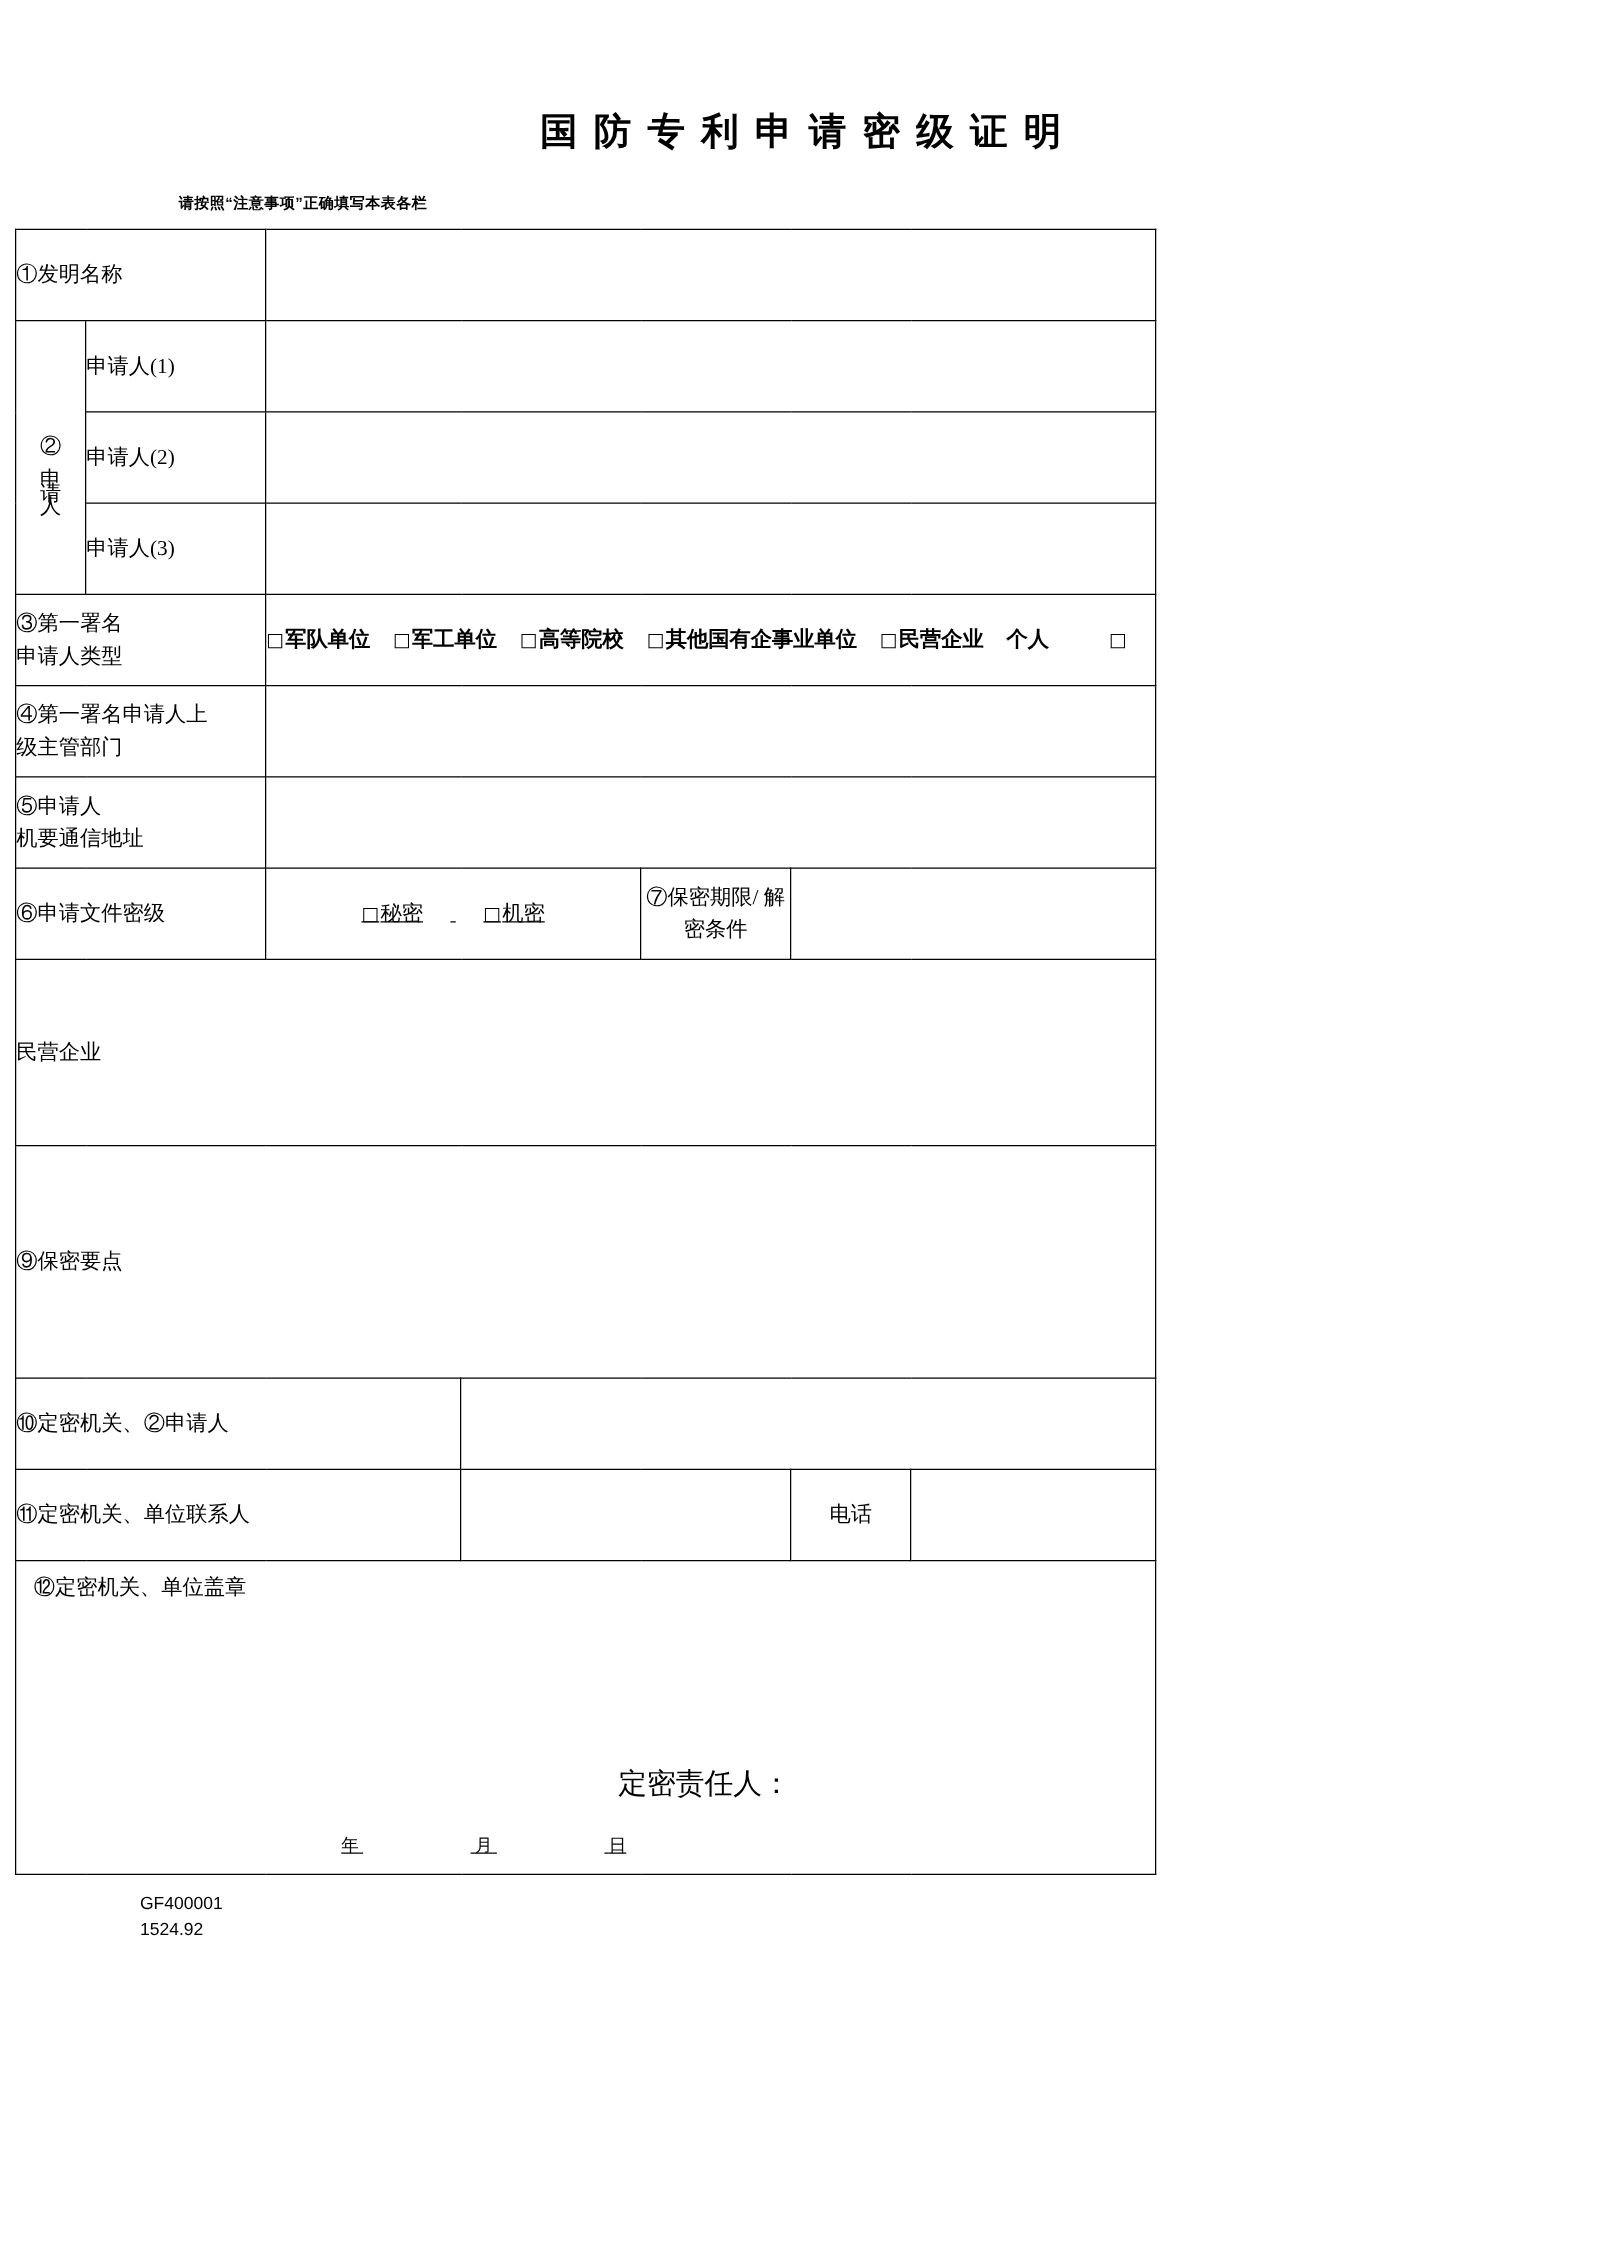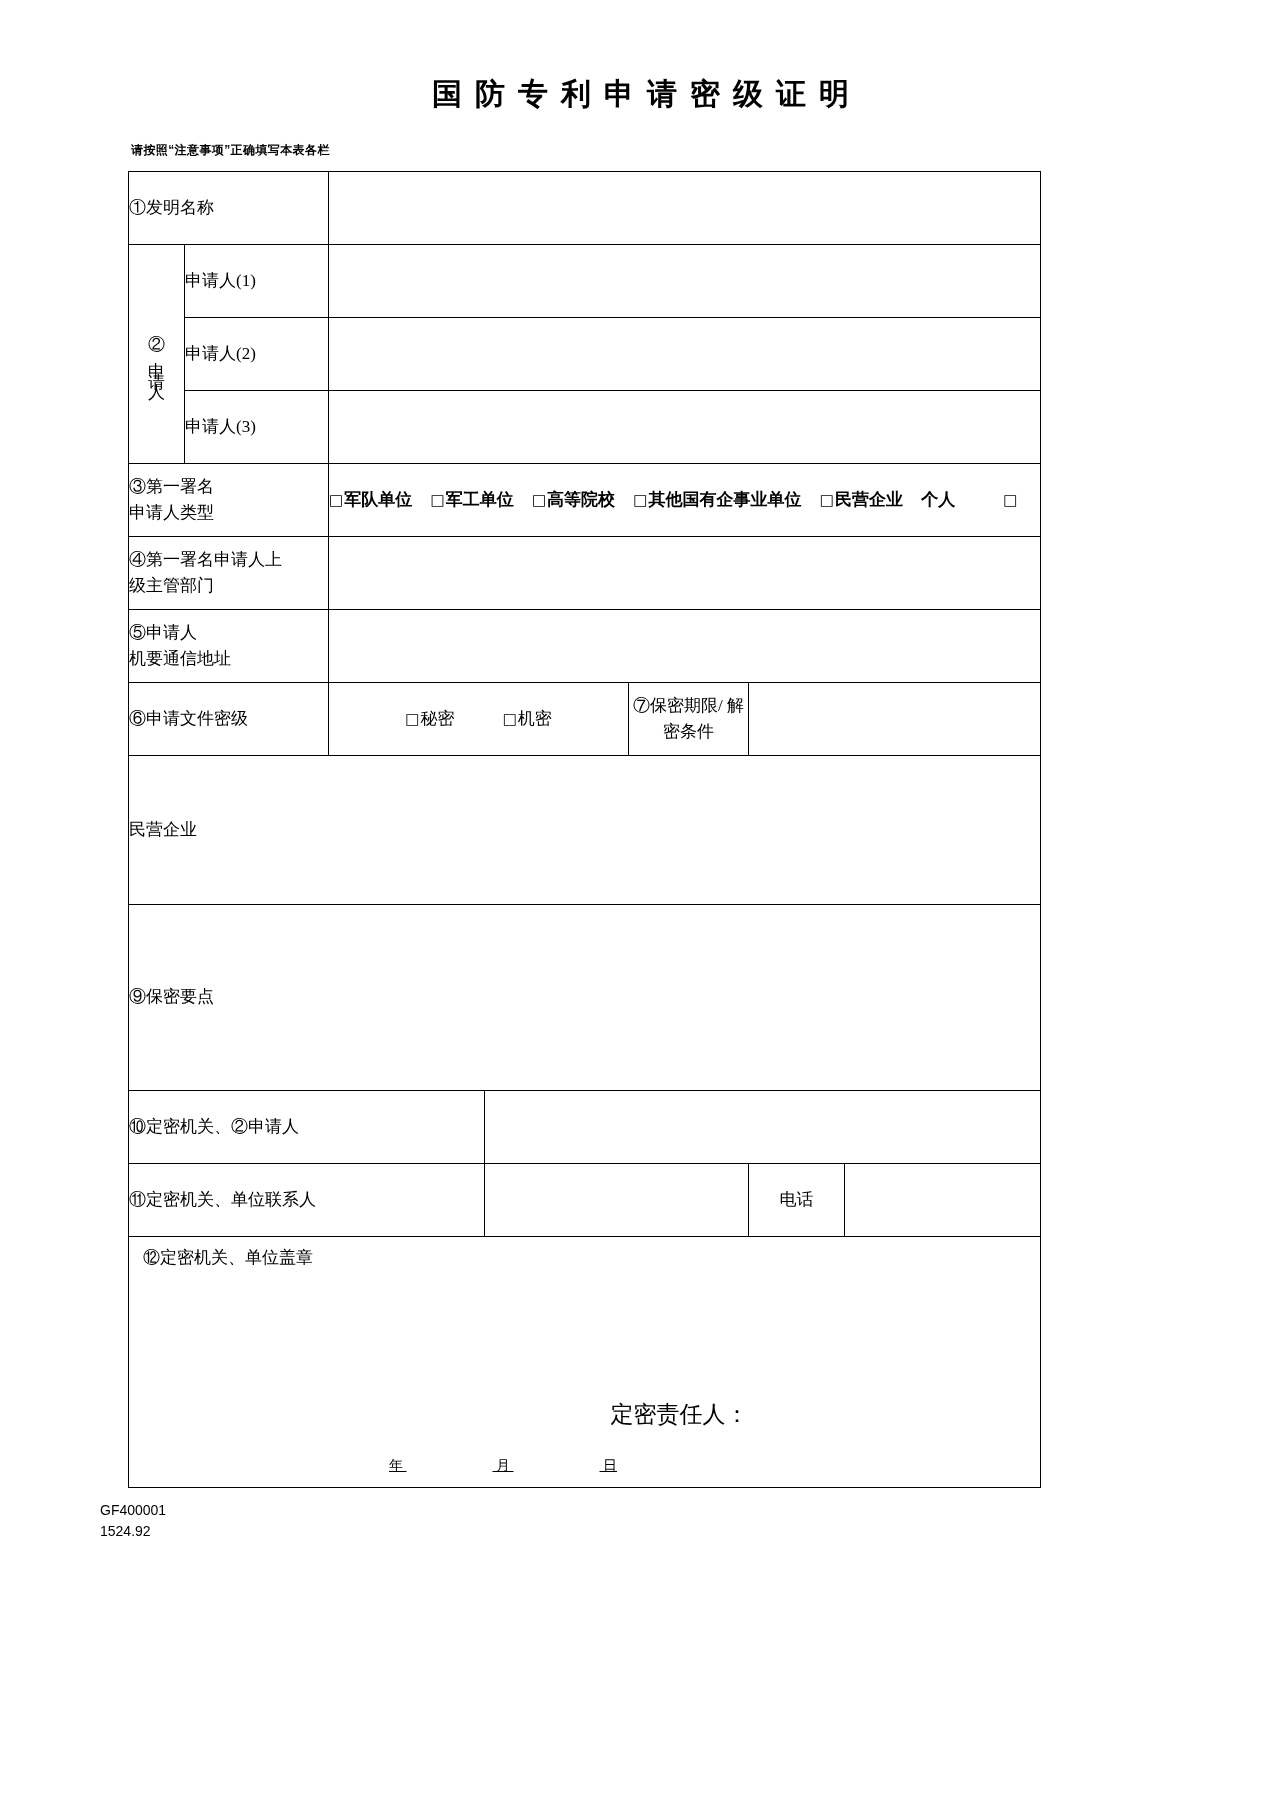--- a/index.html
+++ b/index.html
@@ -14,21 +14,21 @@
     color: #000000;
     position: relative;
     overflow: hidden;
   }
 
   .page {
     width: 1280px;
     height: 1546px;
     position: relative;
     box-sizing: border-box;
-    padding: 0;
+    padding: 12px;
   }
 
   
   .title {
     text-align: center;
     font-size: 30px;
     font-weight: bold;
     letter-spacing: 13px;
     padding-top: 76px;
     padding-left: 14px;
@@ -40,21 +40,20 @@
     margin-top: 30px;
     margin-left: 131px;
     font-size: 12px;
     font-weight: bold;
     letter-spacing: 0.4px;
     font-family: "Liberation Sans", "DejaVu Sans", sans-serif;
   }
 
   
   .form-table {
-    margin-left: 128px;
     margin-top: 12px;
     width: 912px;
     border-collapse: collapse;
     table-layout: fixed;
     font-size: 17px;
   }
   .form-table td {
     border: 1.3px solid #000000;
     padding: 0;
     vertical-align: middle;
@@ -102,20 +101,21 @@
   .cb-item {
     white-space: nowrap;
     margin-right: 14px;
   }
   .gap-wide { display: inline-block; width: 48px; }
 
   .center { text-align: center; }
   .mid-checks {
     text-align: center;
     letter-spacing: 0;
+    text-decoration: underline;
   }
   .mid-checks .cb-item { margin: 0 22px; }
 
   .two-line {
     text-align: center;
     line-height: 1.5;
     padding: 6px 4px;
   }
 
   .tall-8 { height: 148px; vertical-align: top; }

